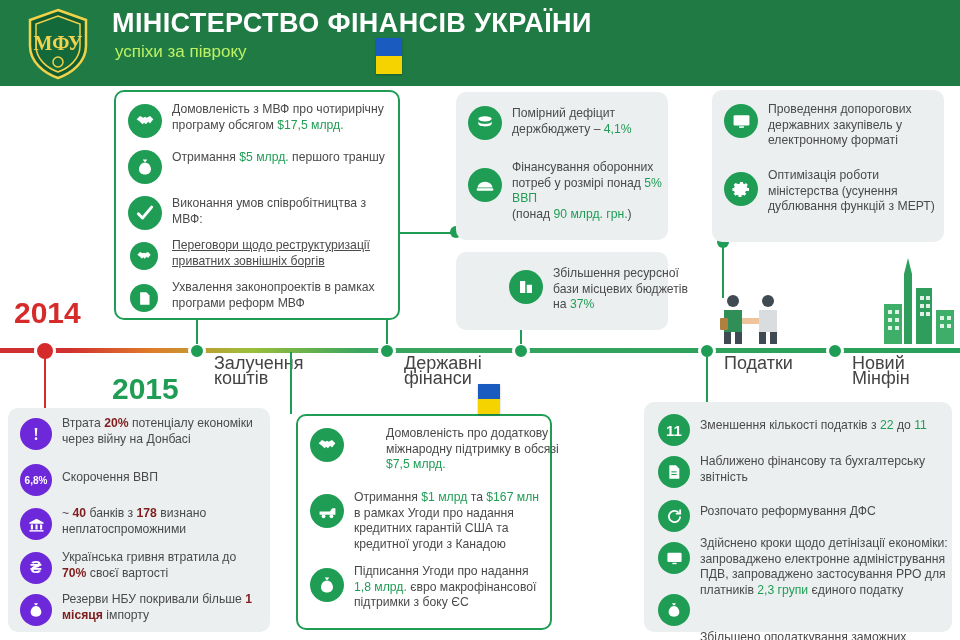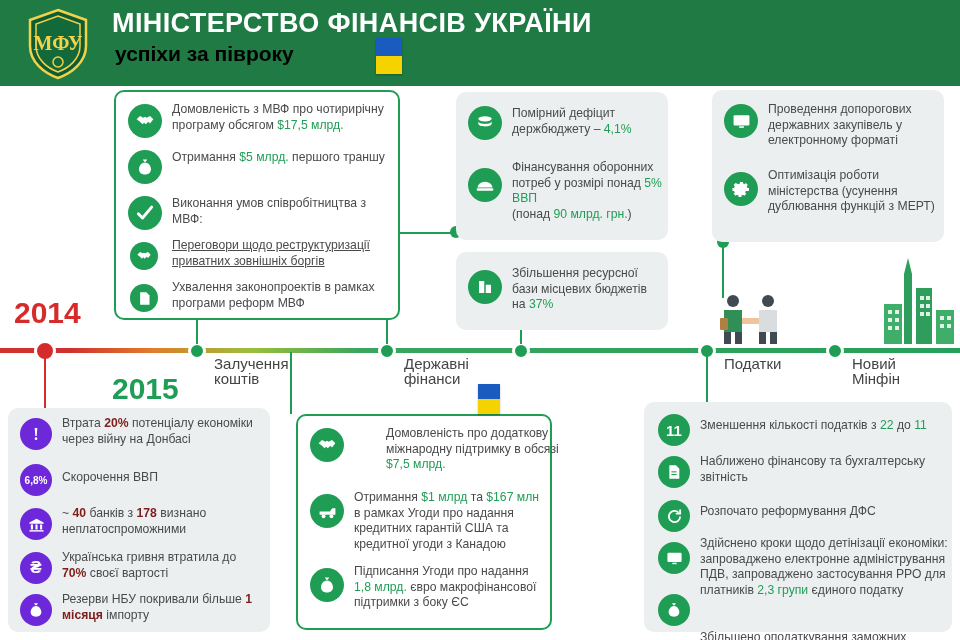--- a/index.html
+++ b/index.html
@@ -21,21 +21,21 @@
   }
   .header .emblem {
     position:absolute; left:24px; top:8px; width:68px; height:72px;
   }
   .header h1 {
     position:absolute; left:112px; top:8px; margin:0;
     font-size:27px; font-weight:bold; color:#ffffff; letter-spacing:0.4px;
   }
   .header h2 {
     position:absolute; left:115px; top:42px; margin:0;
-    font-size:21px; font-weight:bold; color:#000000;
+    font-size:17px; font-weight:normal; color:#bef264;
   }
   .flag {
     position:absolute; left:376px; top:38px; width:26px; height:36px;
     box-shadow:0 1px 2px rgba(0,0,0,.25);
   }
   .flag .b { height:18px; background:#1a5bbf; }
   .flag .y { height:18px; background:#f5d300; }
 
   
   .timeline-line {
@@ -47,21 +47,21 @@
     background:#1f9d55; top:342px; border:3px solid #ffffff;
   }
   .node.red { background:#d62b2b; width:22px; height:22px; top:340px; }
   .year {
     position:absolute; font-size:30px; font-weight:bold;
   }
   .year.y2014 { left:14px; top:296px; color:#d62b2b; }
   .year.y2015 { left:112px; top:372px; color:#1f9d55; }
 
   .tl-label {
-    position:absolute; font-size:15px; color:#444; line-height:15px;
+    position:absolute; font-size:18px; color:#444; line-height:15px;
   }
 
   
   .conn { position:absolute; background:#1f9d55; }
   .conn.v { width:2px; }
   .conn.h { height:2px; }
   .conn.red { background:#d62b2b; }
   .dot-sm {
     position:absolute; width:12px; height:12px; border-radius:50%;
     background:#1f9d55;
@@ -261,21 +261,21 @@
       <div class="ico" style="left:12px; top:76px; width:34px; height:34px;">
         <svg width="20" height="20" viewBox="0 0 24 24" fill="#fff">
             <path d="M3 15a9 7 0 0 1 18 0z"></path>
             <rect x="2" y="16" width="20" height="3" rx="1.2"></rect>
           </svg>
       </div>
       <div class="txt" style="left:56px; top:68px; width:150px;">Фінансування оборонних потреб у розмірі понад <span class="g">5% ВВП</span><br>(понад <span class="g">90 млрд. грн.</span>)</div>
     </div>
   </div>
 
-  <div class="card grey" style="left:456px; top:252px; width:212px; height:78px;">
+  <div class="card grey" style="left:456px; top:252px; width:212px; height:78px;padding-left:41px;">
     <div class="item">
       <div class="ico" style="left:12px; top:18px; width:34px; height:34px;">
         <svg width="18" height="18" viewBox="0 0 24 24" fill="#fff">
             <rect x="4" y="4" width="7" height="16"></rect>
             <rect x="13" y="9" width="7" height="11"></rect>
           </svg>
       </div>
       <div class="txt" style="left:56px; top:14px; width:146px;">Збільшення ресурсної бази місцевих бюджетів на <span class="g">37%</span></div>
     </div>
   </div>

